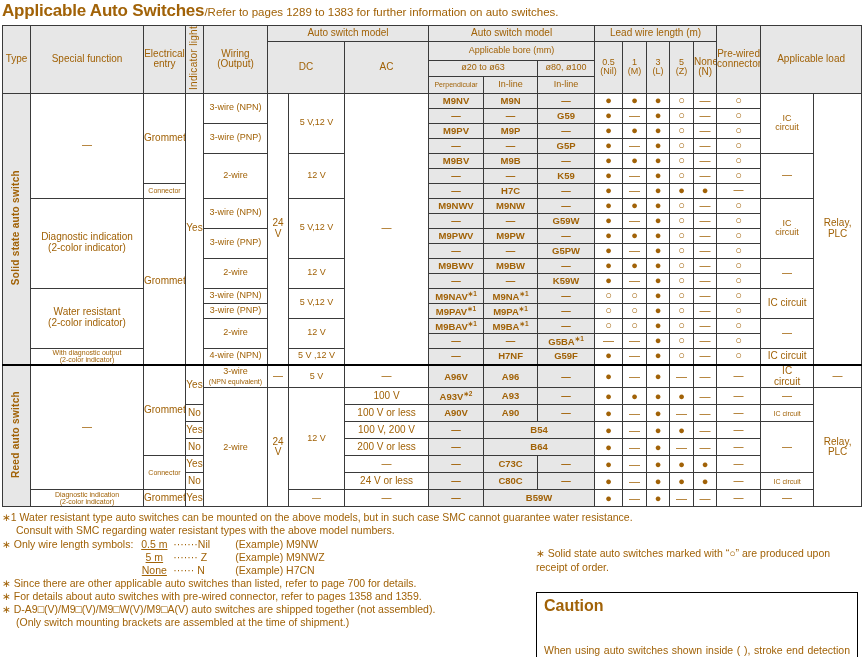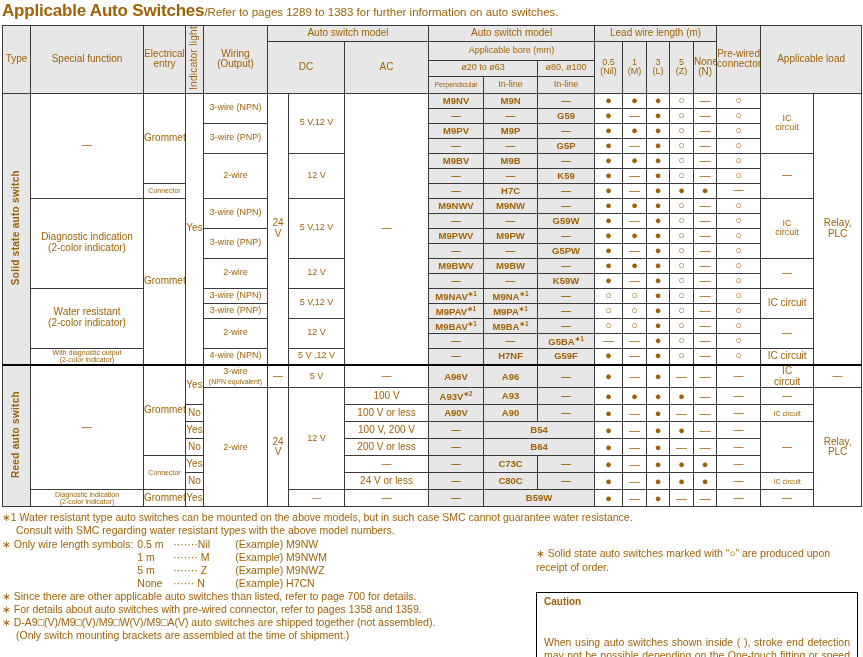--- a/index.html
+++ b/index.html
@@ -22,27 +22,27 @@
   tr.sr{height:15px;} tr.rr{height:17px;} tr.rr19{height:19px;}
   tr.thick td{border-top-width:2px;border-top-color:#000;}
   .notes{display:flex;margin-top:4px;font-size:10.5px;line-height:1.24;}
   .notes-left{width:534px;}
   .notes-left .ln{white-space:nowrap;}
   .indent1{padding-left:14px;}
   .lead-block{display:flex;}
   .lead-label{white-space:nowrap;}
   .lead-table{margin-left:4px;}
   .lead-row{display:flex;white-space:nowrap;}
-  .lead-c1{display:inline-block;width:34px;text-align:left;}
+  .lead-c1{display:inline-block;width:34px;text-align:center;text-decoration:underline;}
   .lead-c2{display:inline-block;width:62px;padding-left:2px;}
   .lead-c3{display:inline-block;}
   .notes-right{width:322px;margin-top:36px;}
   .right-note{font-size:10.5px;line-height:1.25;}
   .caution-box{border:1.5px solid #000;margin-top:18px;padding:3px 7px 6px 7px;}
-  .caution-title{font-weight:bold;font-size:10px;margin-bottom:2px;}
+  .caution-title{font-weight:bold;font-size:16px;margin-bottom:2px;}
   .caution-body{font-size:10.5px;text-align:justify;line-height:1.25;margin-top:28px;}
 </style>
 </head>
 <body>
 
 <div id="page">
   <div class="title-row">
     <span class="title-main">Applicable Auto Switches</span><span class="title-sub">/Refer to pages 1289 to 1383 for further information on auto switches.</span>
   </div>
 
@@ -464,25 +464,20 @@
       <div class="ln indent1">Consult with SMC regarding water resistant types with the above model numbers.</div>
       <div class="lead-block">
         <span class="lead-label">∗ Only wire length symbols: </span>
         <div class="lead-table">
           <div class="lead-row">
             <span class="lead-c1">0.5 m</span>
             <span class="lead-c2">·······Nil</span>
             <span class="lead-c3">(Example) M9NW</span>
           </div>
           <div class="lead-row">
-            <span class="lead-c1">1 m</span>
-            <span class="lead-c2">······· M</span>
-            <span class="lead-c3">(Example) M9NWM</span>
-          </div>
-          <div class="lead-row">
             <span class="lead-c1">5 m</span>
             <span class="lead-c2">······· Z</span>
             <span class="lead-c3">(Example) M9NWZ</span>
           </div>
           <div class="lead-row">
             <span class="lead-c1">None</span>
             <span class="lead-c2">······ N</span>
             <span class="lead-c3">(Example) H7CN</span>
           </div>
         </div>

